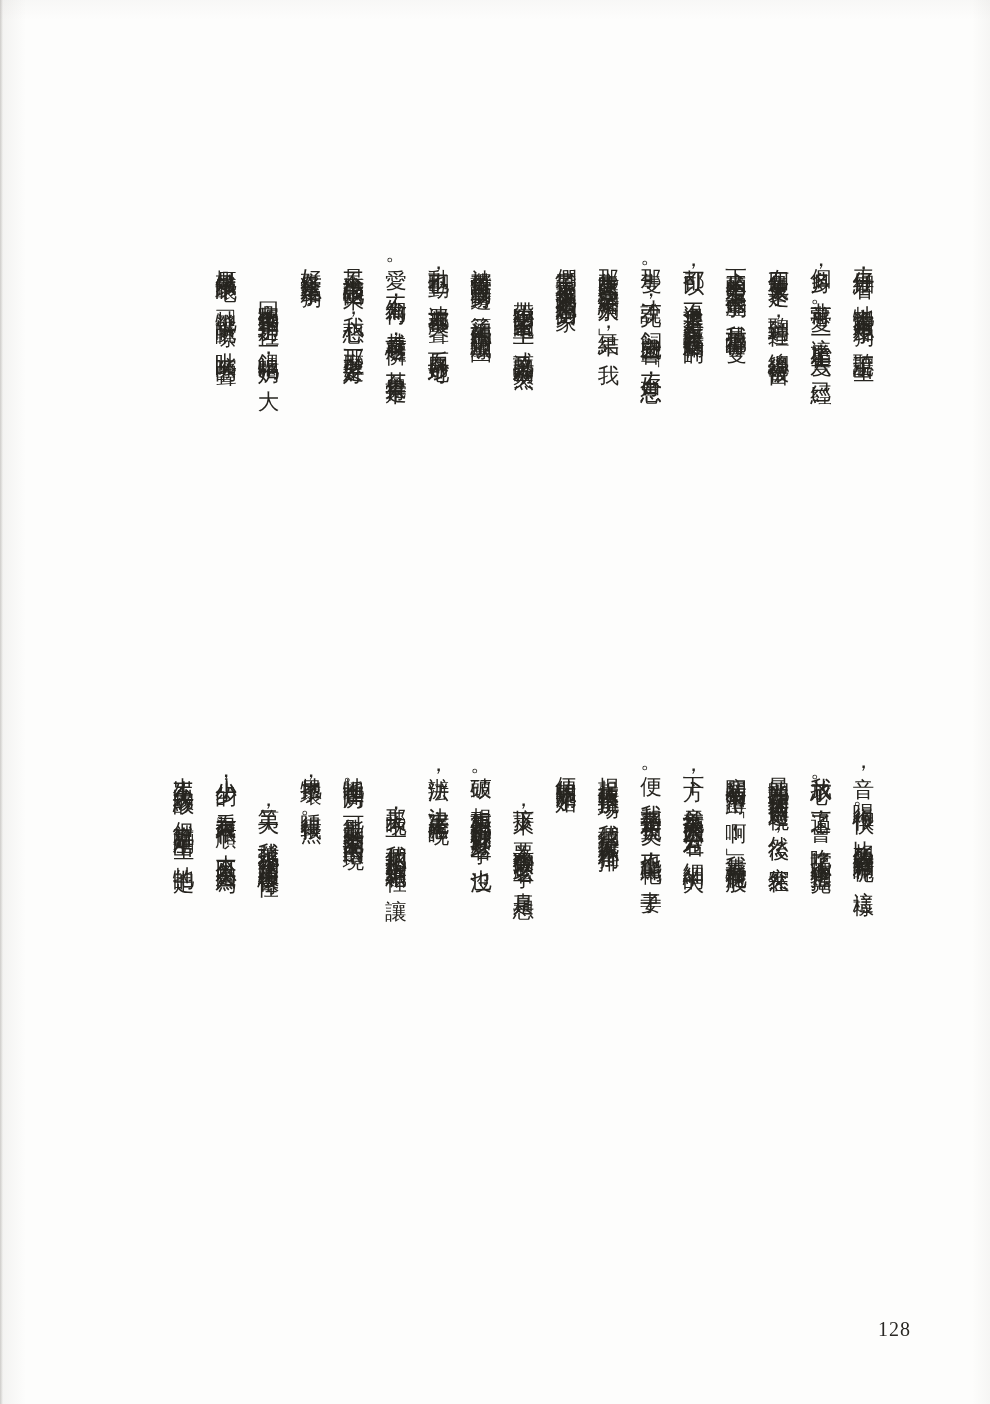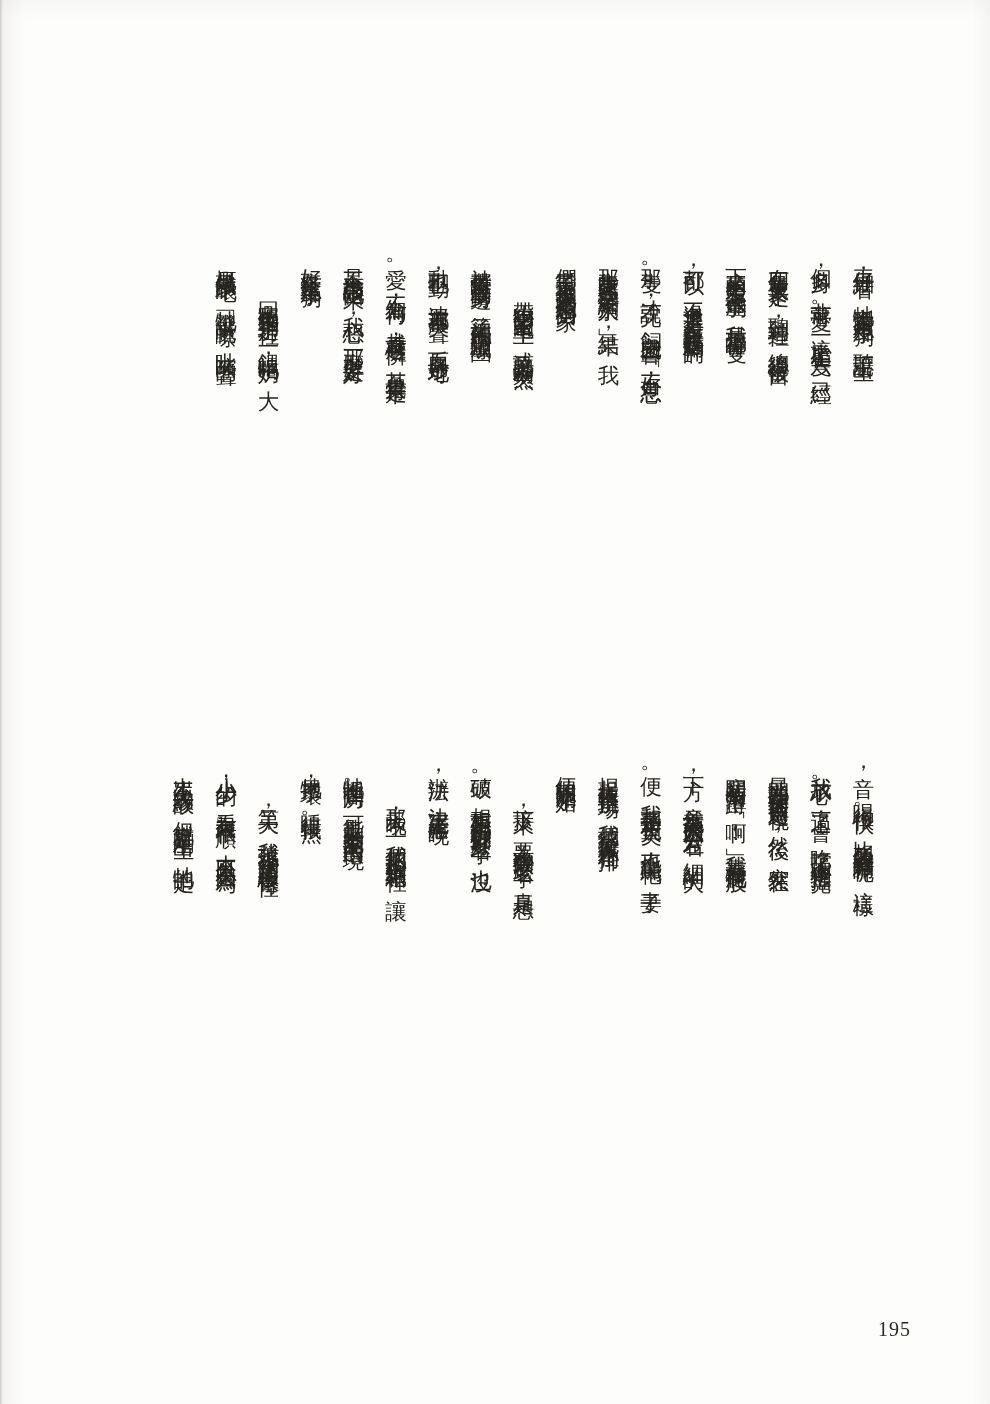--- a/index.html
+++ b/index.html
@@ -125,15 +125,15 @@
       <span class="col">破頭。想東想西都想不到什麼好名字，也沒</span>
       <span class="col">辦法，決定先考慮一晚。</span>
       <span class="col indent">那天晚上，我們把小狗放到紙箱裡，讓</span>
       <span class="col">牠睡在房間。可能是來到完全不同的環境，</span>
       <span class="col">牠累壞了，睡得很熟。</span>
       <span class="col indent">第二天，我發現小狗走路的樣子很奇怪。</span>
       <span class="col">小小步的，看起來很不順。本來以為是因為</span>
       <span class="col">出生不久的緣故，但就算是剛出生，牠的走</span>
     </div>
 
-  <div class="page-number">195</div>
+  <div class="page-number">128</div>
 
 </div>
 
 </body></html>

